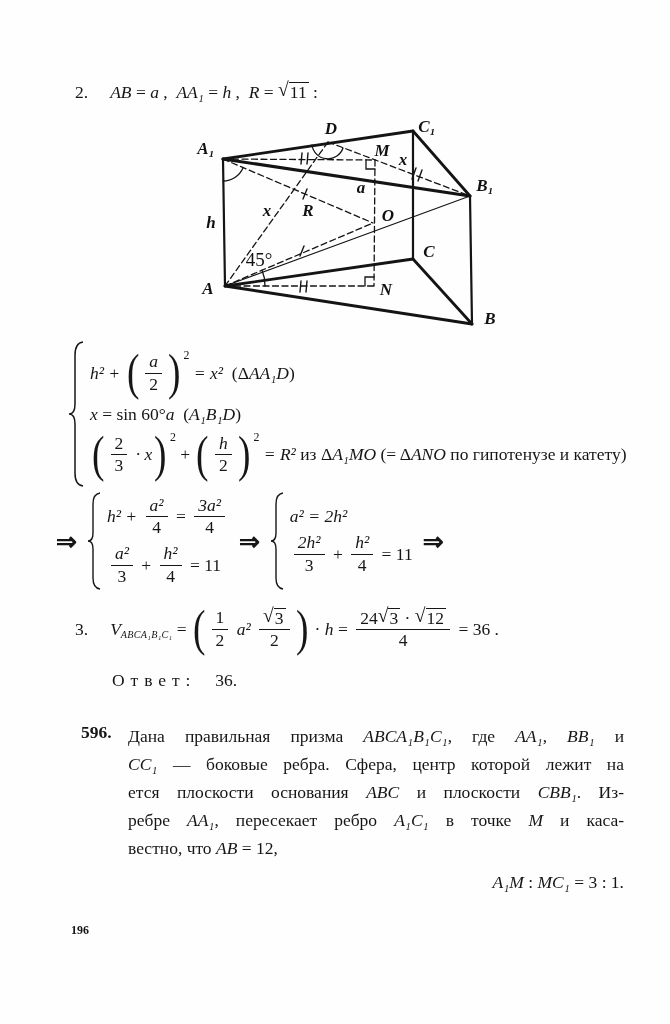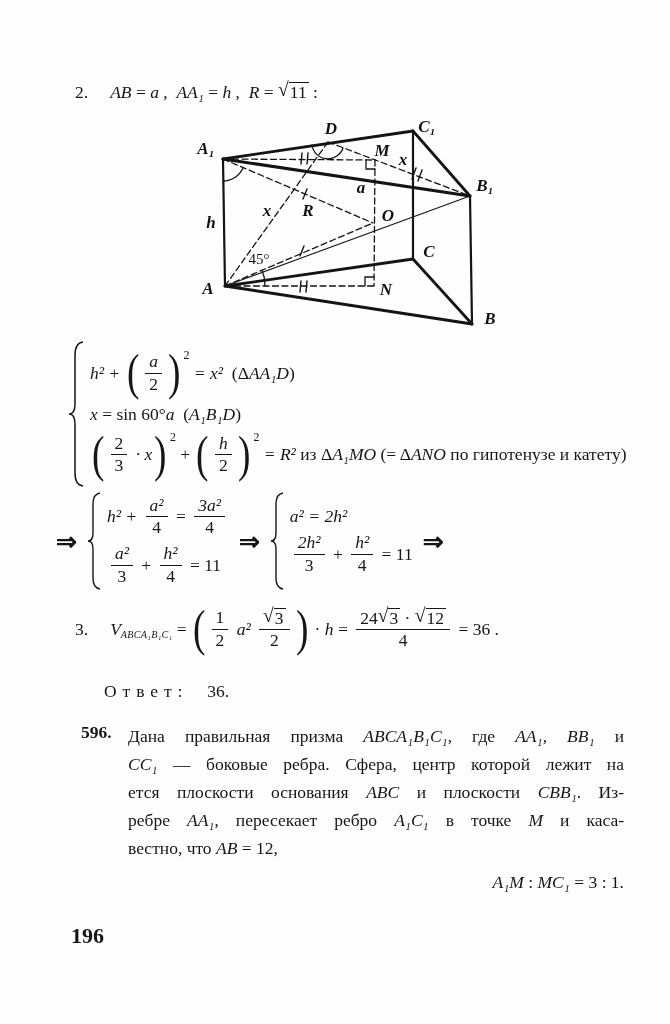--- a/index.html
+++ b/index.html
@@ -30,21 +30,21 @@
   
   .sys { display:flex; align-items:center; }
   .syslines { display:flex; flex-direction:column; margin-left:4px; }
 
   
   .dlabel {
     position:absolute; transform:translate(-50%,-50%);
     font-style:italic; font-weight:700; font-size:17px; line-height:1;
     font-family:"Liberation Serif",serif; color:#111;
   }
-  .dlabel.small { font-size:15px; font-weight:400; font-style:normal; }
+  .dlabel.small { font-size:19px; font-weight:400; font-style:normal; }
 
   
   .p596-line { width:496px; line-height:28px; }
   .just { text-align:justify; text-align-last:justify; }
   .bold { font-weight:700; }
   .answer-label { letter-spacing:0.34em; }
   .centered { text-align:right; }
 </style>
 </head>
 <body>
@@ -195,31 +195,31 @@
     </div>
     <span style="font-size:25px; font-weight:700;">⇒</span>
   </div>
 
   <div class="abs eqrow" style="left:75px; top:608px;">
     <span class="mt">3.</span>
     <span style="width:22px;"></span>
     <span class="eqrow"><span class="mi">V</span><span class="msub">ABCA₁B₁C₁</span><span class="mt"> = </span><span class="pgroup"><span class="bp">(</span><span class="frac"><span class="num"><span class="mt">1</span></span><span class="den"><span class="mt">2</span></span></span><span class="mi"> a² </span><span class="frac"><span class="num"><span class="sqrt"><span class="rad">√</span><span class="sqa">3</span></span></span><span class="den"><span class="mt">2</span></span></span><span class="bp">)</span></span><span class="mt"> · </span><span class="mi">h</span><span class="mt"> = </span><span class="frac"><span class="num"><span class="mt">24</span><span class="sqrt"><span class="rad">√</span><span class="sqa">3</span></span><span class="mt"> · </span><span class="sqrt"><span class="rad">√</span><span class="sqa">12</span></span></span><span class="den"><span class="mt">4</span></span></span><span class="mt"> = 36 .</span></span>
   </div>
 
-  <div class="abs" style="left:104px; top:670px;margin-top:11px;">
+  <div class="abs" style="left:112px; top:670px;">
     <span class="answer-label">Ответ:</span>
     <span style="display:inline-block; width:10px;"></span>
     <span>36.</span>
   </div>
 
   <div class="abs bold" style="left:81px; top:722px;text-align:center;">596.</div>
   <div class="abs" style="left:128px; top:722px;">
     <div class="p596-line just"><span class="mt">Дана правильная призма </span><span class="mi">ABCA₁B₁C₁</span><span class="mt">, где </span><span class="mi">AA₁</span><span class="mt">, </span><span class="mi">BB₁</span><span class="mt"> и</span></div>
     <div class="p596-line just"><span class="mi">CC₁</span><span class="mt"> — боковые ребра. Сфера, центр которой лежит на</span></div>
     <div class="p596-line just"><span class="mt">ется плоскости основания </span><span class="mi">ABC</span><span class="mt"> и плоскости </span><span class="mi">CBB₁</span><span class="mt">. Из-</span></div>
     <div class="p596-line just"><span class="mt">ребре </span><span class="mi">AA₁</span><span class="mt">, пересекает ребро </span><span class="mi">A₁C₁</span><span class="mt"> в точке </span><span class="mi">M</span><span class="mt"> и каса-</span></div>
     <div class="p596-line"><span class="mt">вестно, что </span><span class="mi">AB</span><span class="mt"> = 12,</span></div>
     <div class="p596-line centered" style="margin-top:6px;"><span class="mi">A₁M</span><span class="mt"> : </span><span class="mi">MC₁</span><span class="mt"> = 3 : 1.</span></div>
   </div>
 
-  <div class="abs bold" style="left:71px; top:923px; font-size:22px;">196</div>
+  <div class="abs bold" style="left:71px; top:923px; font-size:12px;">196</div>
 
 </div>
 
 </body></html>

